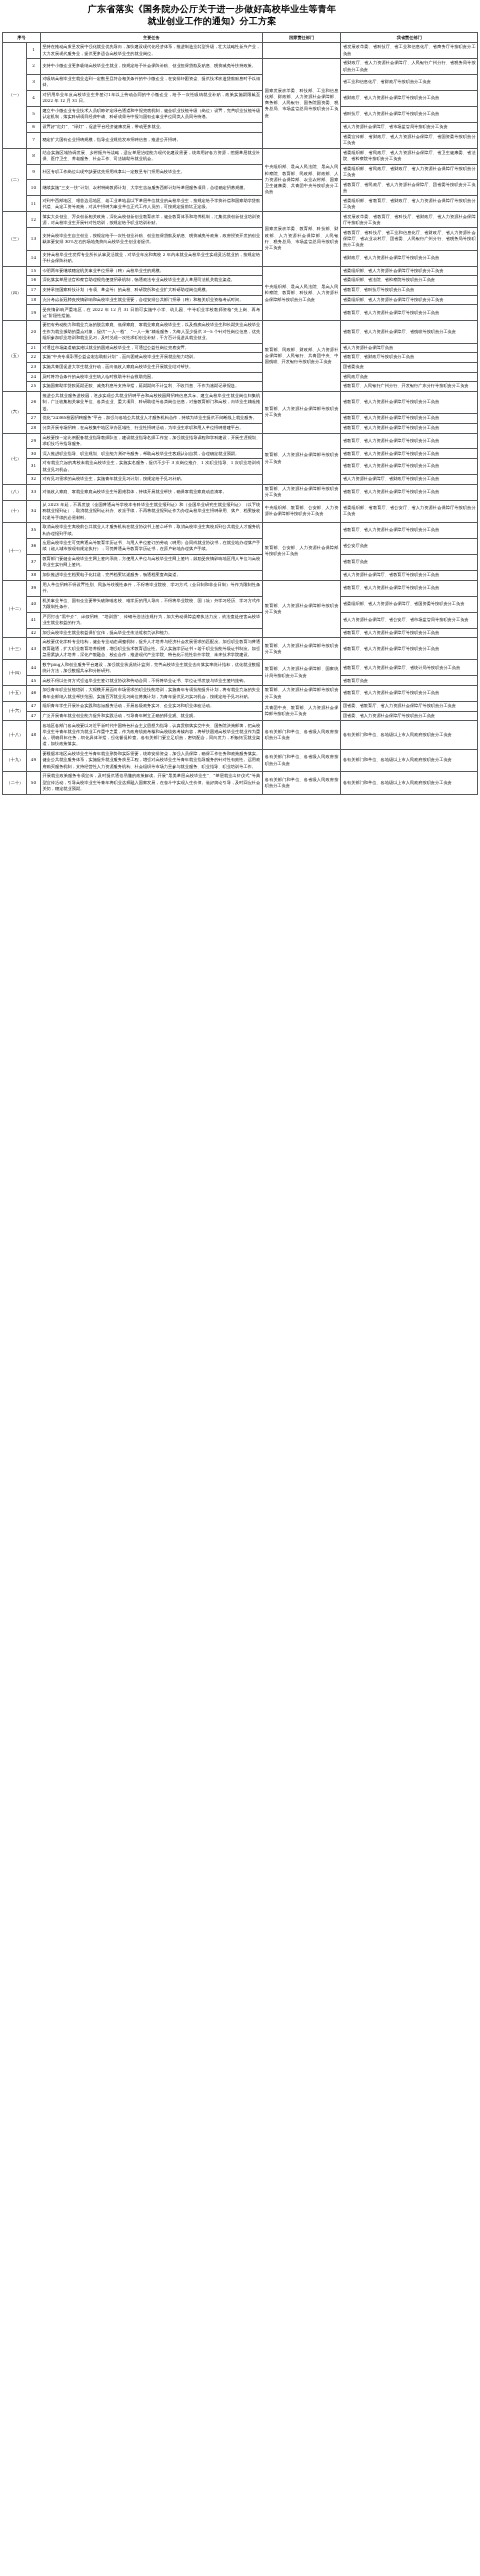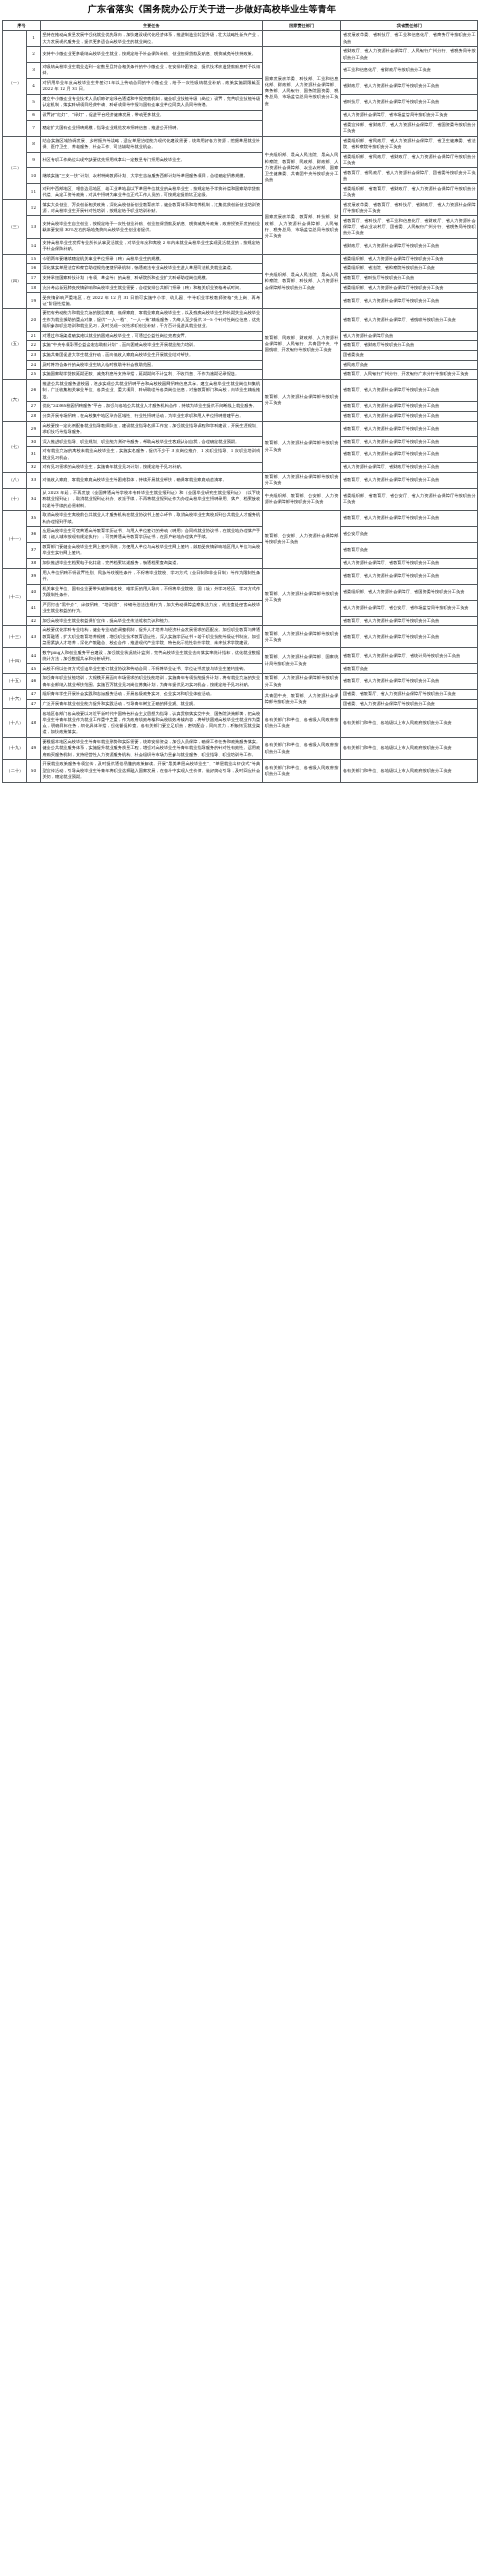--- a/index.html
+++ b/index.html
@@ -85,20 +85,21 @@
     line-height: 6.3px;
   }
 </style>
 </head>
 <body>
 
 <div class="page">
 
   <div class="doc-title">
     <div>广东省落实《国务院办公厅关于进一步做好高校毕业生等青年</div>
+    <div>就业创业工作的通知》分工方案</div>
   </div>
 
   <table class="grid">
     <colgroup>
       <col class="c-sec">
         <col class="c-num">
         <col class="c-task">
         <col class="c-nat">
         <col class="c-prov">
     </colgroup>

